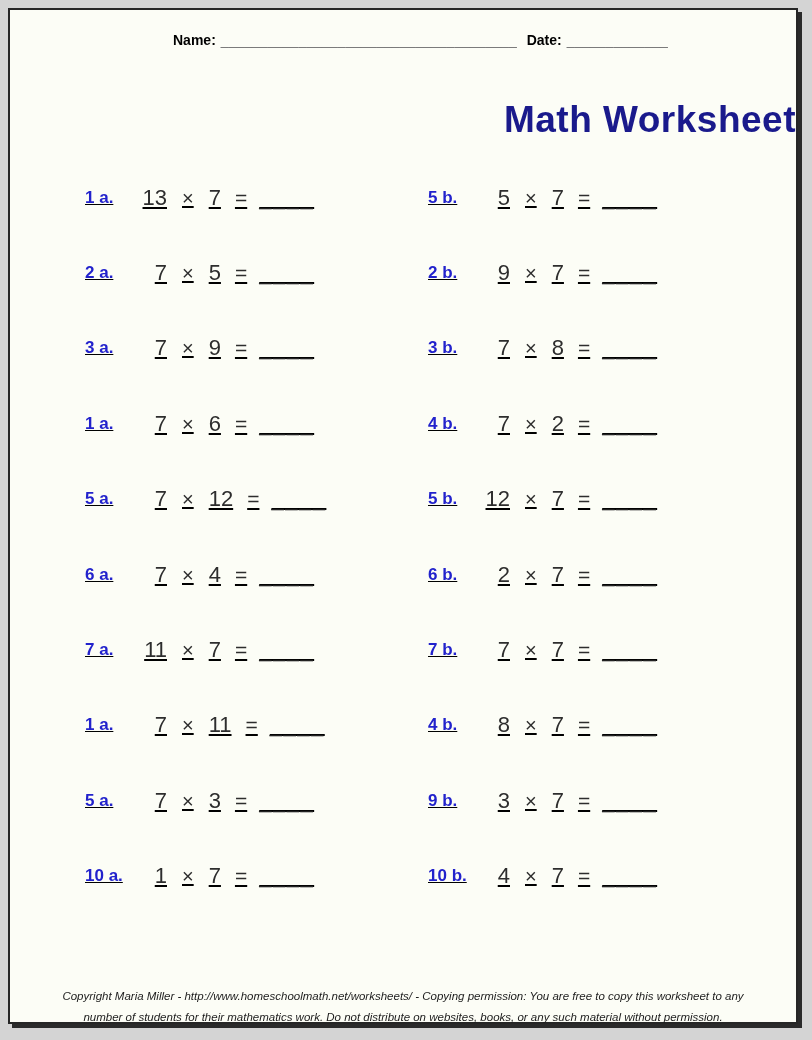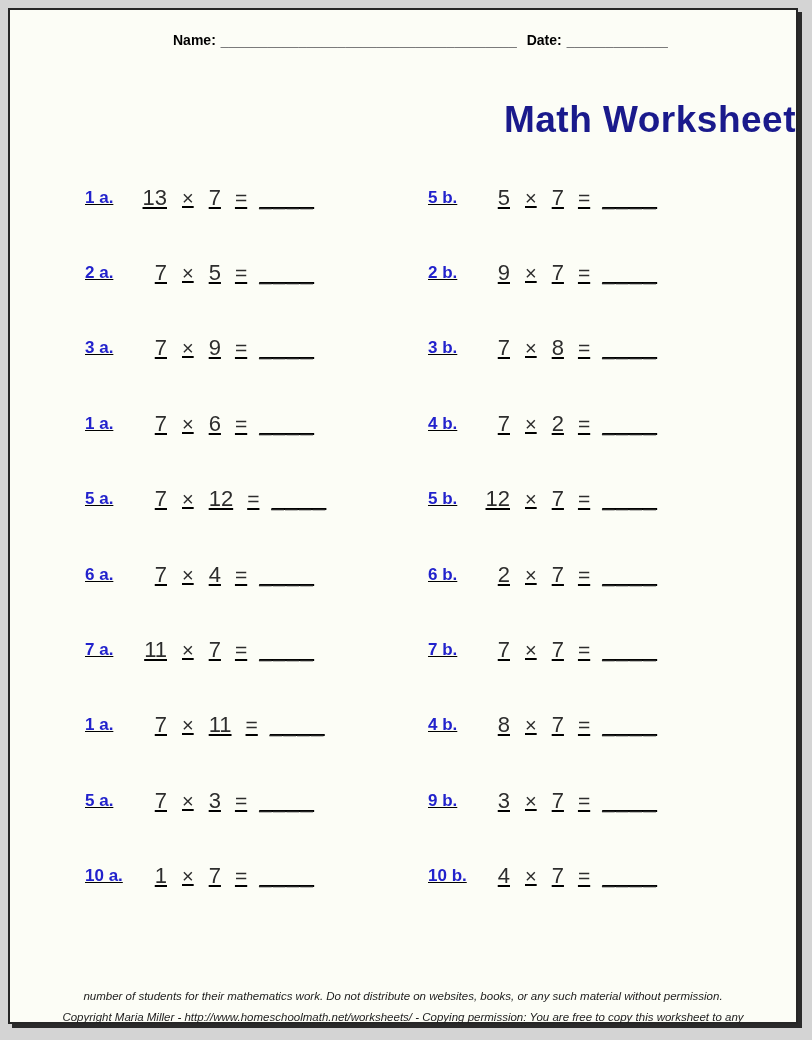--- a/index.html
+++ b/index.html
@@ -305,17 +305,17 @@
         <span class="op">×</span>
         <span class="f2">7</span>
         <span class="eq">=</span>
         <span class="blank">____</span>
       </span>
     </div>
   </div>
 </div>
 
   <div class="footer">
+    <div>Copyright Maria Miller - http://www.homeschoolmath.net/worksheets/ - Copying permission: You are free to copy this worksheet to any</div>
     <div>number of students for their mathematics work. Do not distribute on websites, books, or any such material without permission.</div>
-    <div>Copyright Maria Miller - http://www.homeschoolmath.net/worksheets/ - Copying permission: You are free to copy this worksheet to any</div>
   </div>
 
 </div>
 
 </body></html>

